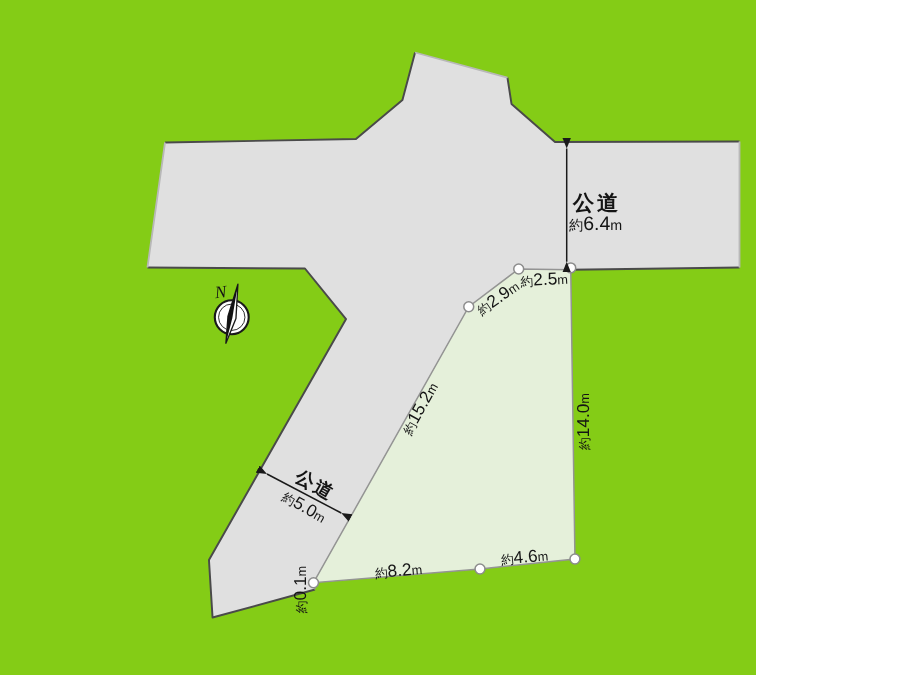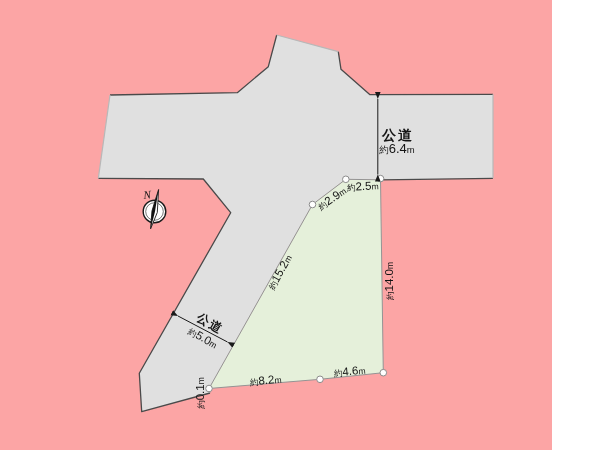--- a/index.html
+++ b/index.html
@@ -1,17 +1,17 @@
 <!DOCTYPE html>
 <html><head>
 <meta charset="utf-8">
 <style>
   html,body{margin:0;padding:0;background:#ffffff;}
   body{width:600px;height:450px;overflow:hidden;font-family:"Liberation Sans",sans-serif;}
-  #stage{width:552px;height:450px;position:relative;background:#fca5a5;text-decoration:underline;}
+  #stage{width:504px;height:450px;position:relative;background:#84cc16;text-decoration:underline;}
   svg{display:block;}
   text{fill:#141414;}
   .dim .pre,.dim .unit{font-size:8.5px;}
   .dim .val{font-size:11.5px;}
   .road-name-east{font-size:14px;font-weight:600;letter-spacing:2px;}
   .road-width-east .pre,.road-width-east .unit{font-size:9.5px;}
   .road-width-east .val{font-size:13px;}
   .road-name-sw{font-size:12.5px;font-weight:600;letter-spacing:1.5px;}
   .road-width-sw .pre,.road-width-sw .unit{font-size:8.5px;}
   .road-width-sw .val{font-size:11.5px;}

